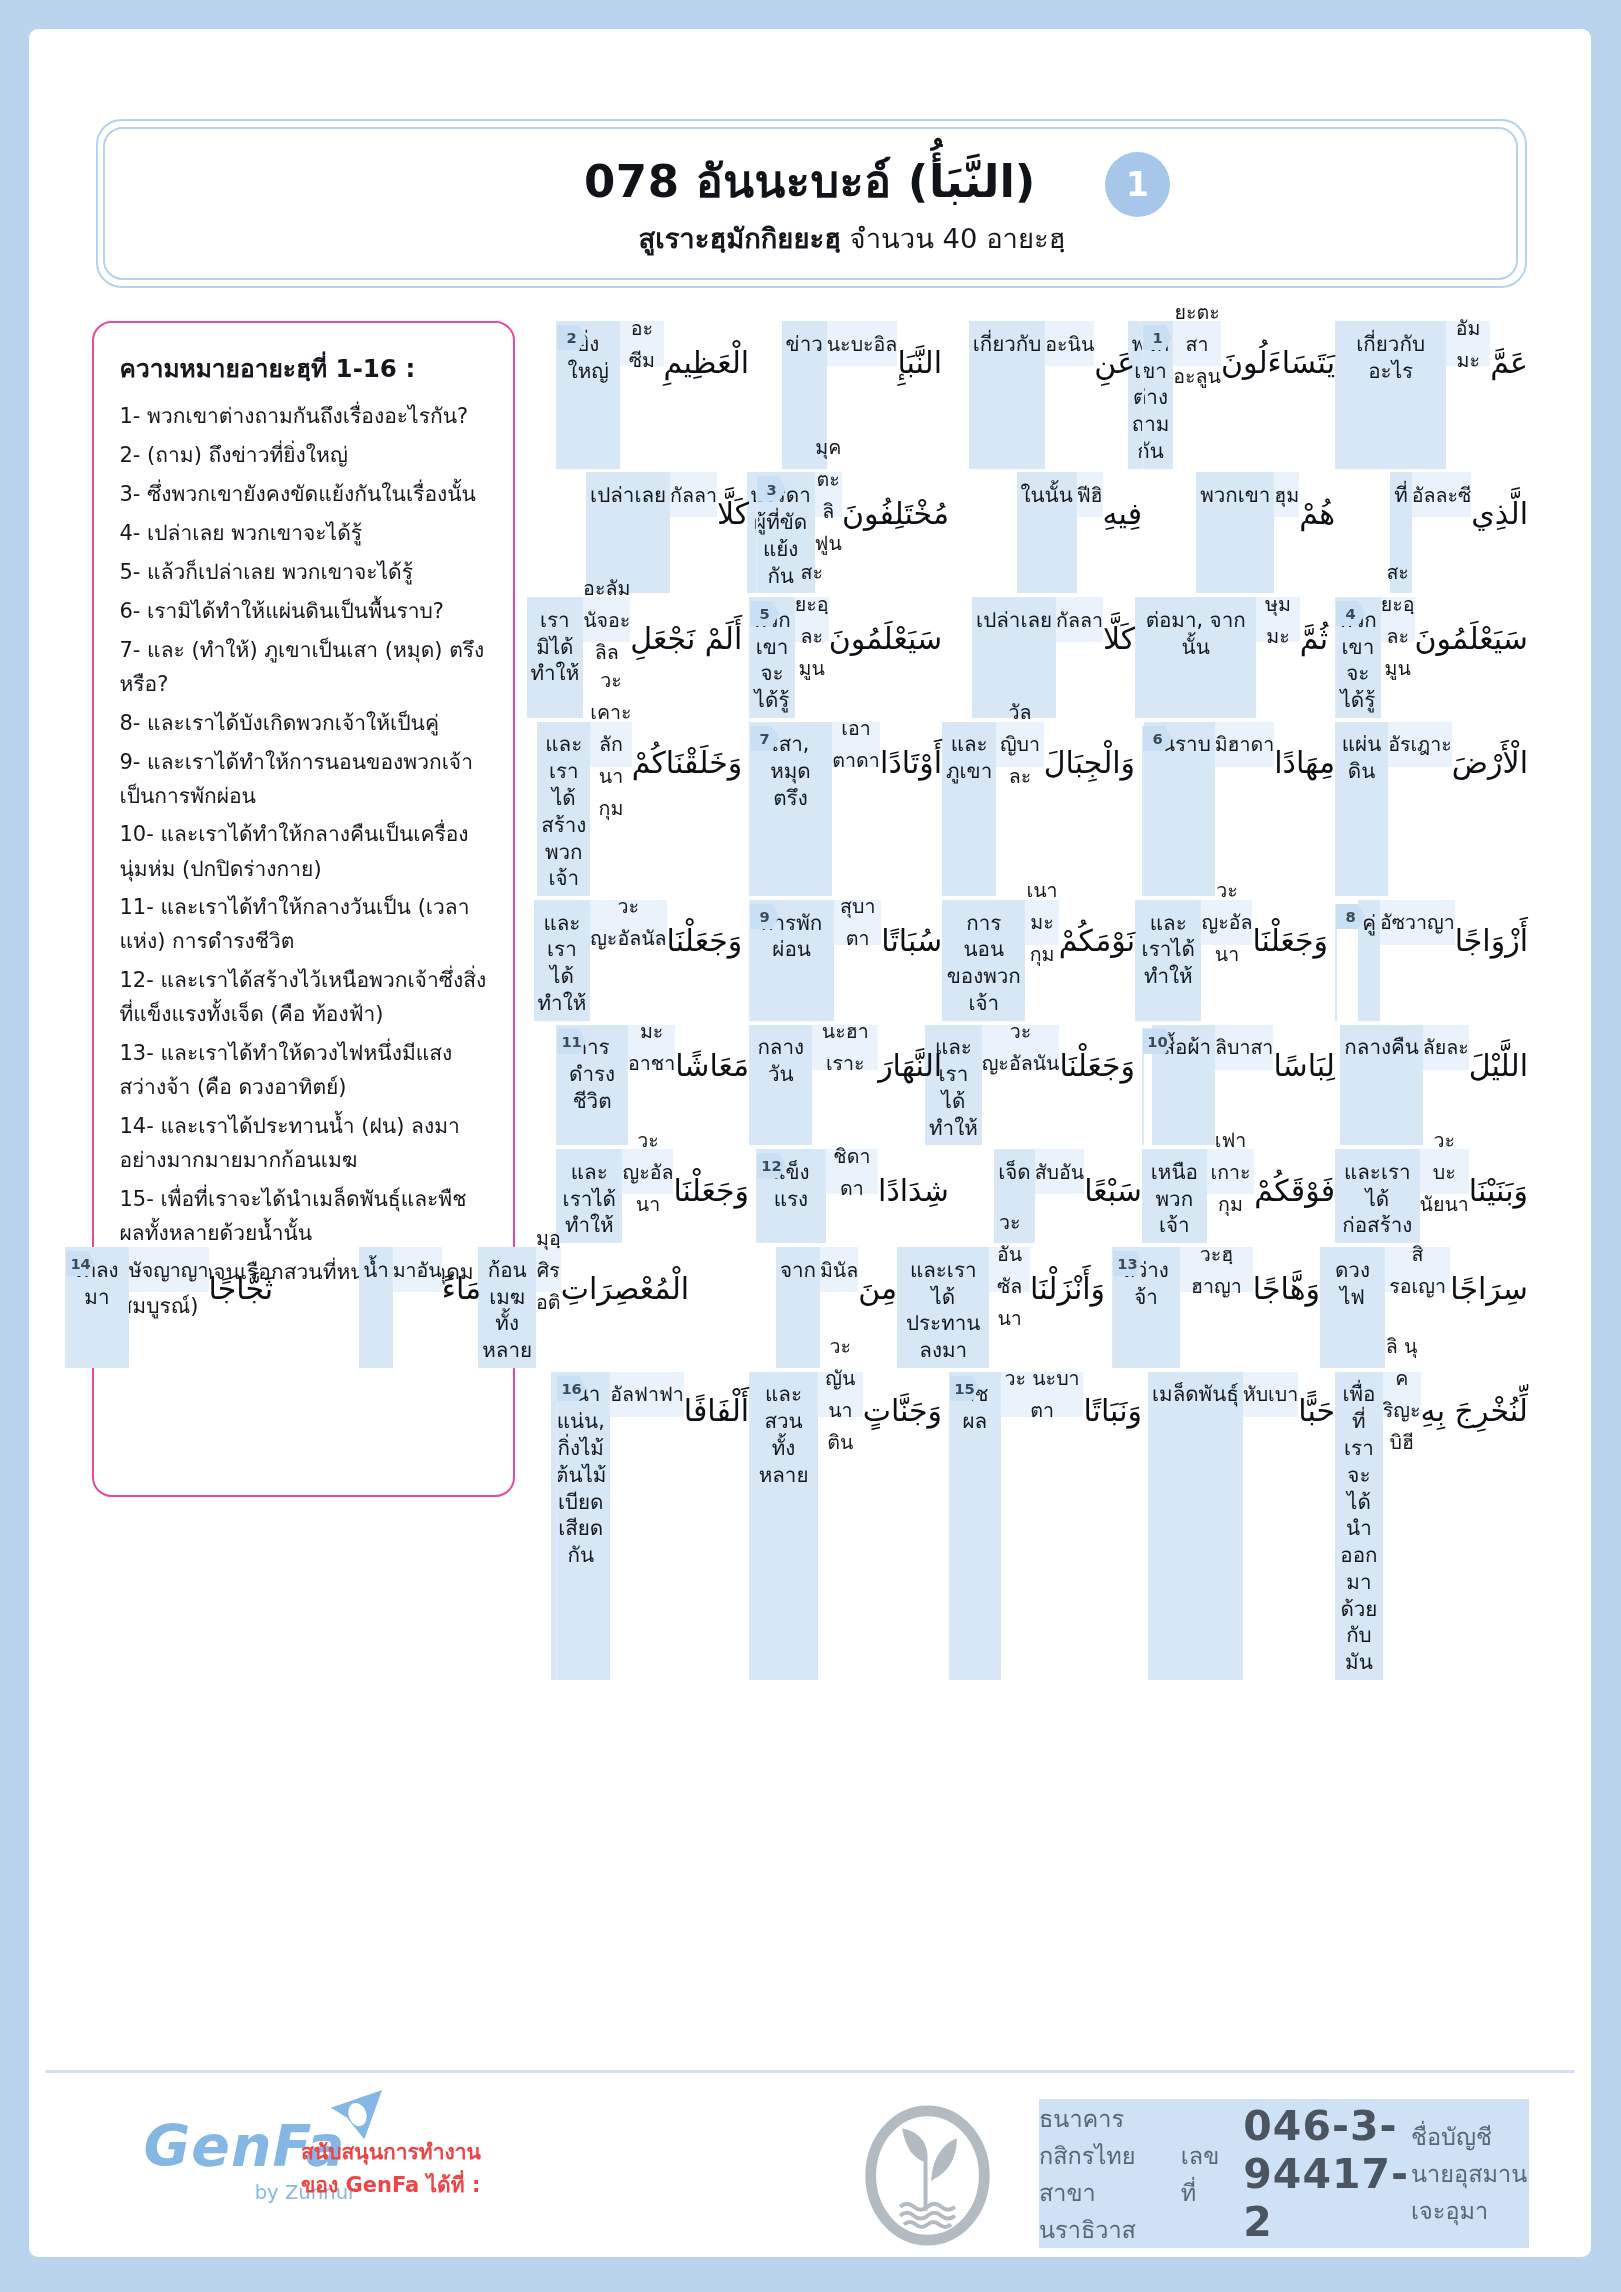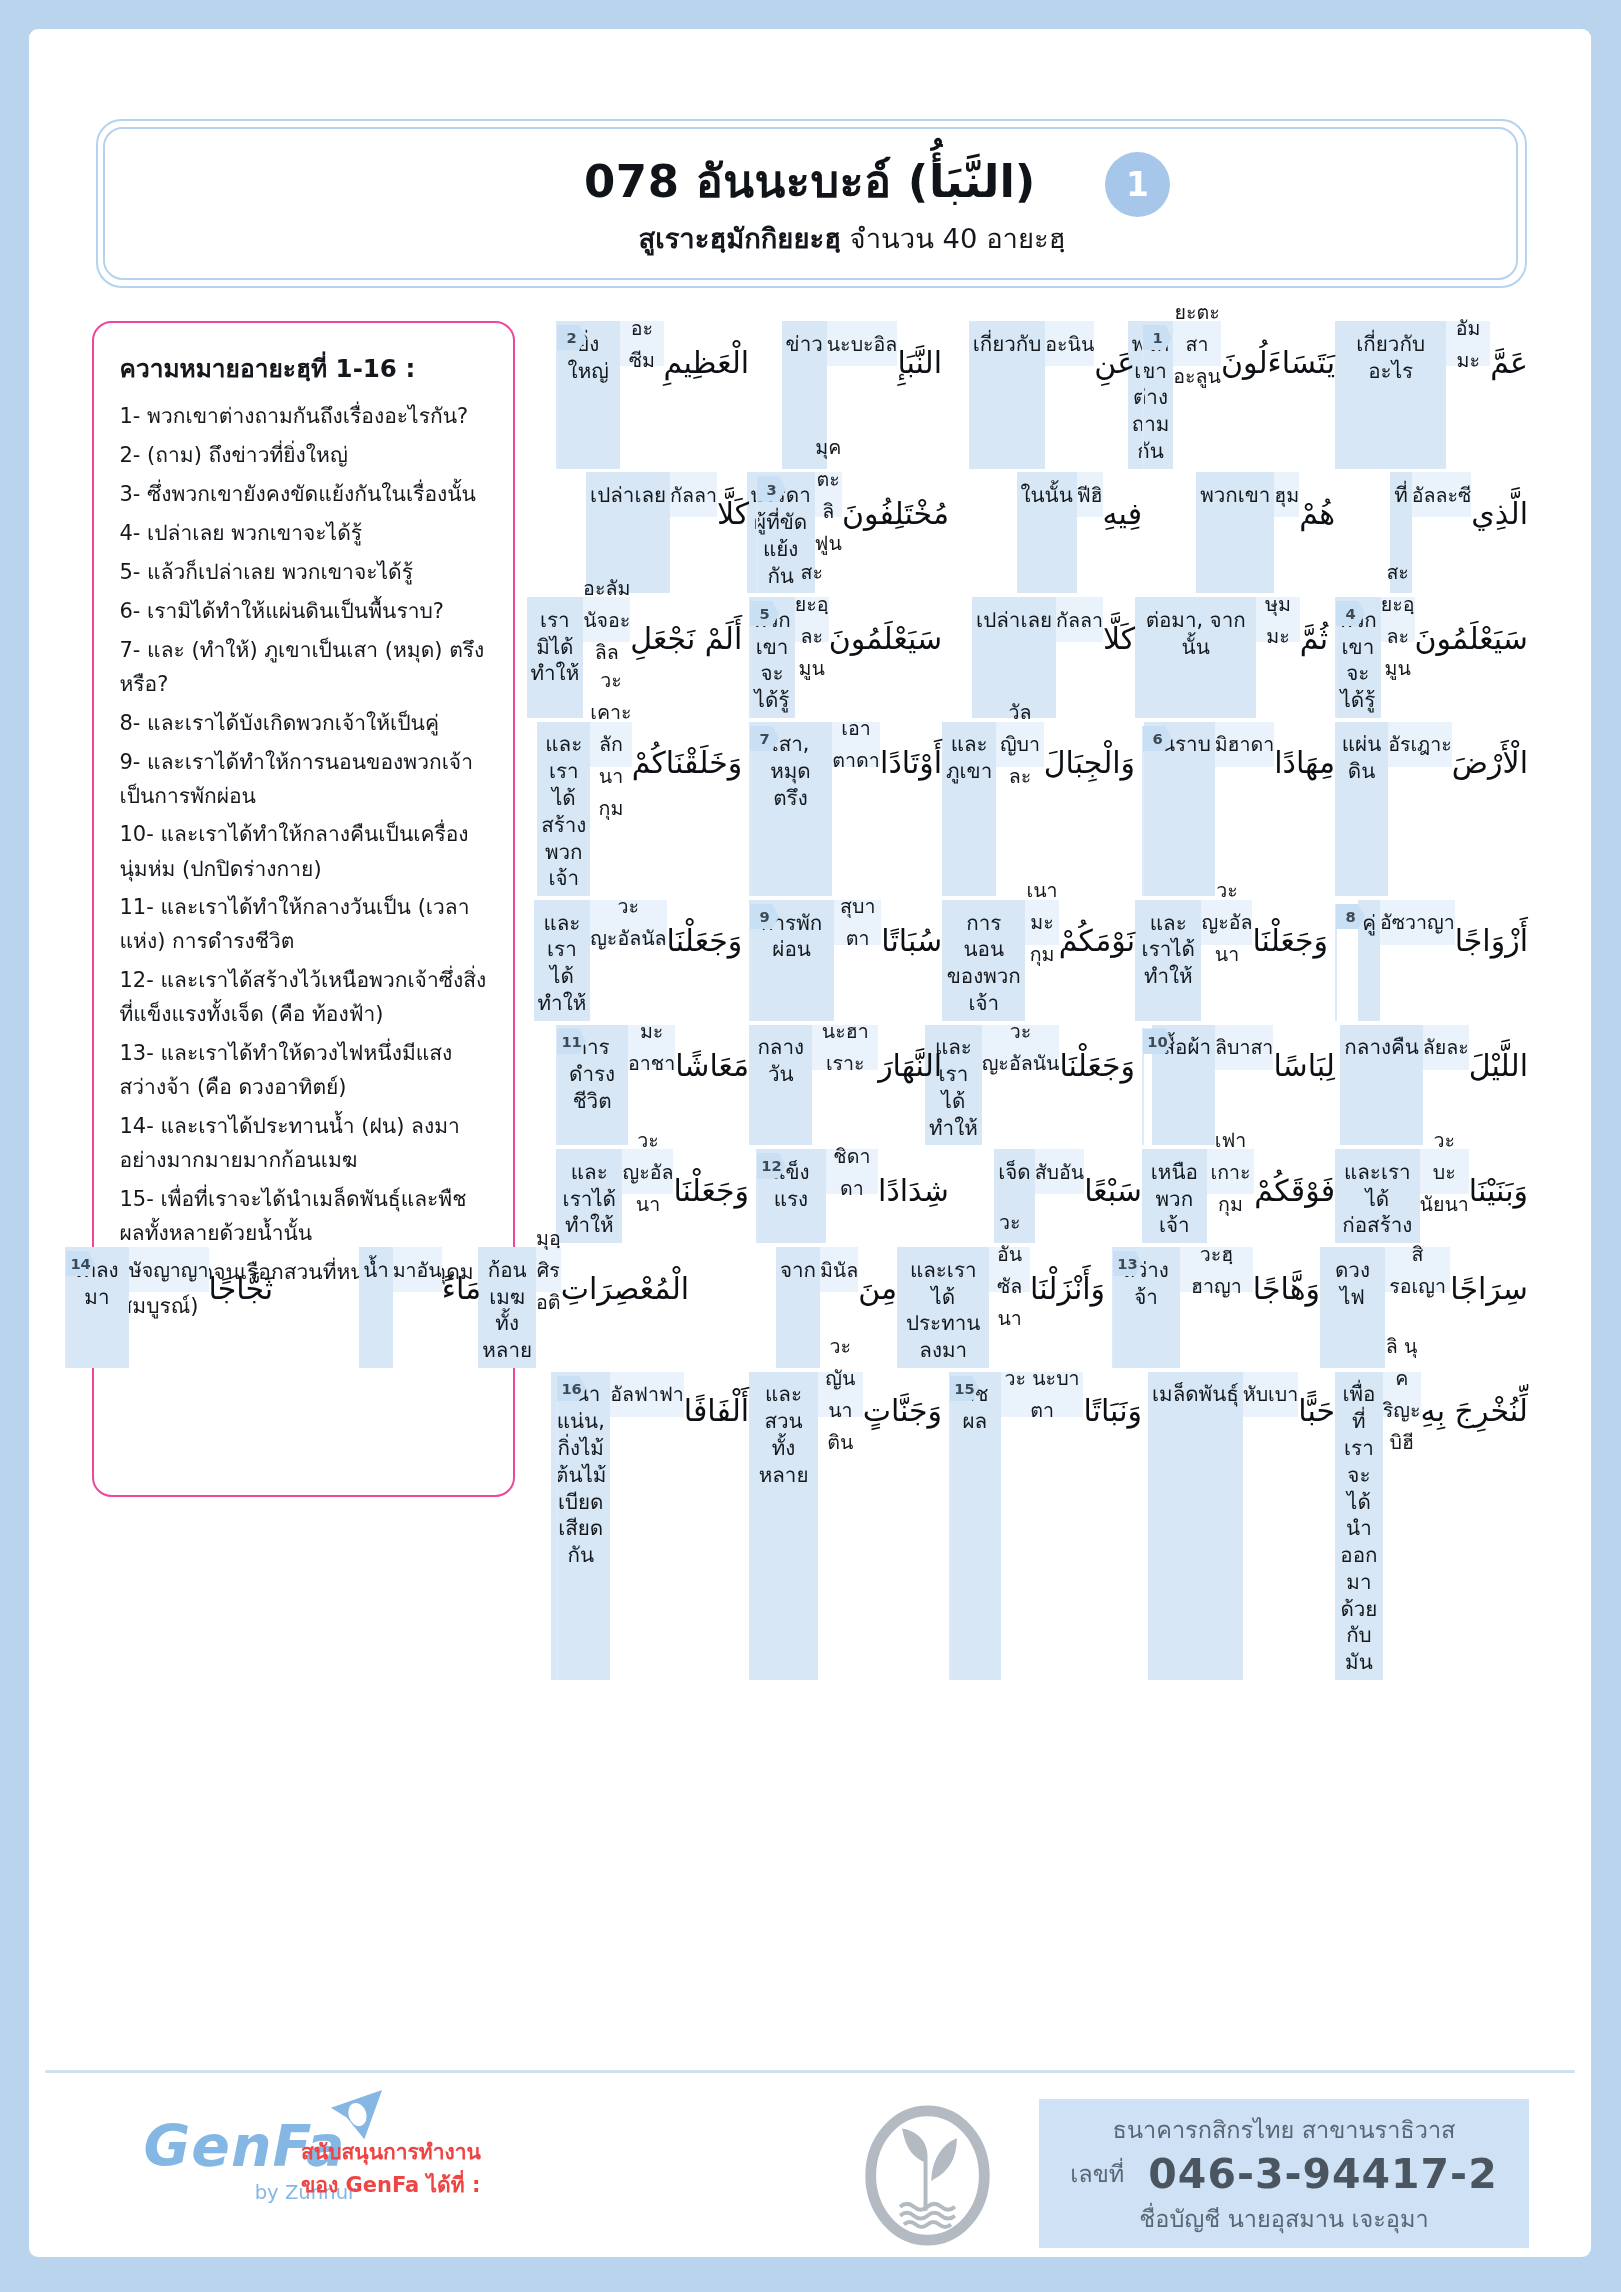--- a/index.html
+++ b/index.html
@@ -98,21 +98,21 @@
   .genfa .by{
     font-size:19.6px;color:#85b7e4;text-align:right;margin-top:2px;padding-right:5.9px;
   }
   .support{
     position:absolute;left:272px;top:2107px;width:353px;
     font-size:21px;font-weight:700;color:#ef4444;line-height:1.55;
   }
   .bank-logo{position:absolute;left:828px;top:2076px;width:141px;height:141px;}
   .bank-box{
     position:absolute;left:1010px;top:2070px;width:490px;height:149px;
-    background:#cfe1f4;display:flex;flex-direction:column;
+    background:#cfe1f4;display:flex;flex-direction:row;
     align-items:center;justify-content:center;gap:2px;
   }
   .bank-box .l1{font-size:23.5px;color:#596673;}
   .bank-box .l2{font-size:23.5px;color:#596673;display:flex;align-items:center;gap:24px;}
   .bank-box .l2 .acc{font-size:41px;font-weight:700;color:#4a5560;letter-spacing:1px;}
   .bank-box .l3{font-size:23.5px;color:#596673;}
 </style>
 </head>
 <body>
 

